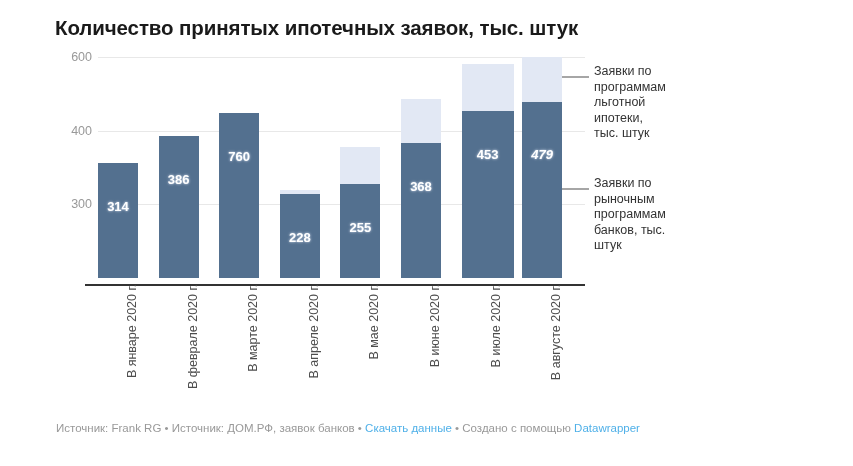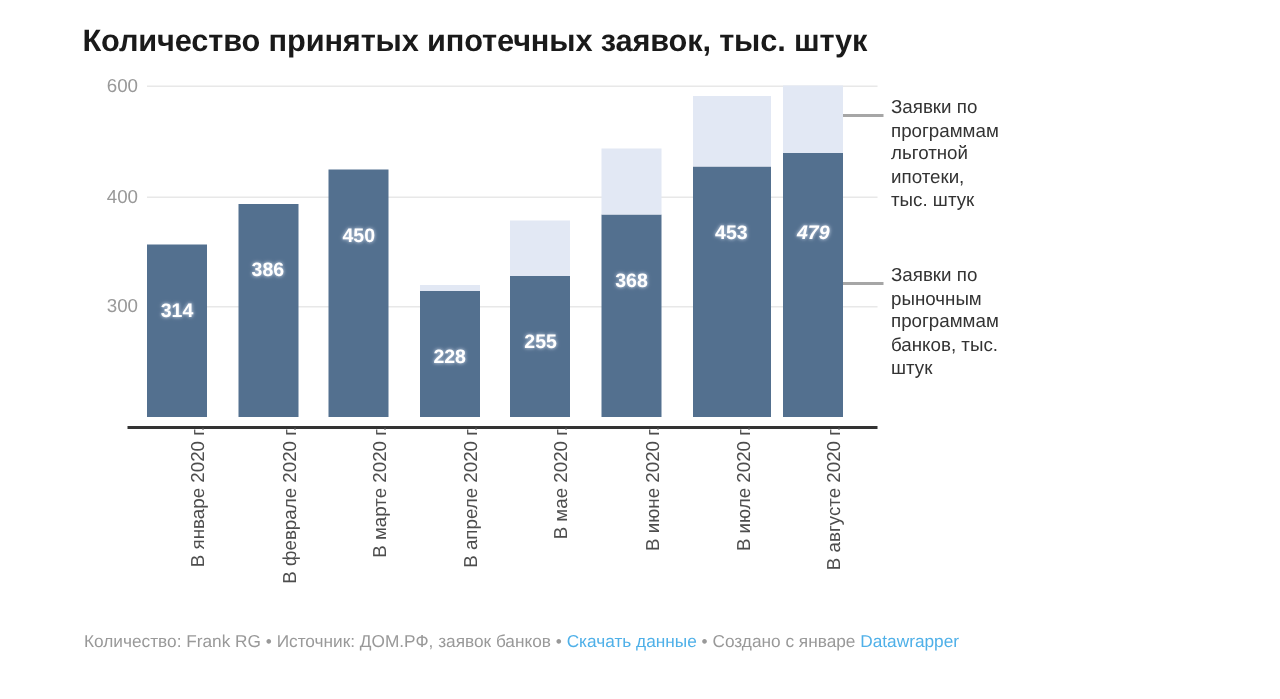--- a/index.html
+++ b/index.html
@@ -195,21 +195,21 @@
           <div class="bar-col" style="left: 0px; width: 40px; height: 228px;">
             <div class="seg seg-dark" style="height: 115.471px; background: rgb(83, 112, 143);"></div>
             <div class="bar-value" style="bottom: 64.471px;">314</div>
           </div>
           <div class="bar-col" style="left: 60.6px; width: 40px; height: 228px;">
             <div class="seg seg-dark" style="height: 141.948px; background: rgb(83, 112, 143);"></div>
             <div class="bar-value" style="bottom: 90.9484px; margin-top: 28px;">386</div>
           </div>
           <div class="bar-col" style="left: 121.2px; width: 40px; height: 228px;">
             <div class="seg seg-dark" style="height: 165.484px; background: rgb(83, 112, 143);"></div>
-            <div class="bar-value" style="bottom: 114.484px;">450</div>
+            <div class="bar-value" style="bottom: 114.484px;">760</div>
           </div>
           <div class="bar-col" style="left: 181.8px; width: 40px; height: 228px;">
             <div class="seg seg-dark" style="height: 83.8452px; background: rgb(83, 112, 143);"></div>
             <div class="seg seg-light" style="bottom: 83.8452px; height: 4.04516px; background: rgb(226, 232, 244);"></div>
             <div class="bar-value" style="bottom: 32.8452px;">228</div>
           </div>
           <div class="bar-col" style="left: 242.4px; width: 40px; height: 228px;">
             <div class="seg seg-dark" style="height: 93.7742px; background: rgb(83, 112, 143);"></div>
             <div class="seg seg-light" style="bottom: 93.7742px; height: 36.7742px; background: rgb(226, 232, 244);"></div>
             <div class="bar-value" style="bottom: 42.7742px;">255</div>
@@ -266,17 +266,17 @@
 льготной ипотеки, тыс. штук</div>
     </div>
 
     <div class="legend-item" style="left:562px; top:176px;">
       <div class="legend-line" style="left:0; top:12px;"></div>
       <div class="legend-text" style="left:32px; top:0px;">Заявки по рыночным
 программам банков, тыс. штук</div>
     </div>
 
     <div class="footer">
-      <span>Количество: Frank RG</span><span> • </span><span>Источник: ДОМ.РФ, заявок банков</span><span> • </span><span class="lnk">Скачать данные</span><span> • </span><span>Создано с январе </span><span class="lnk">Datawrapper</span>
+      <span>Источник: Frank RG</span><span> • </span><span>Источник: ДОМ.РФ, заявок банков</span><span> • </span><span class="lnk">Скачать данные</span><span> • </span><span>Создано с помощью </span><span class="lnk">Datawrapper</span>
     </div>
 
   </div>
 </div>
 
 </body></html>

